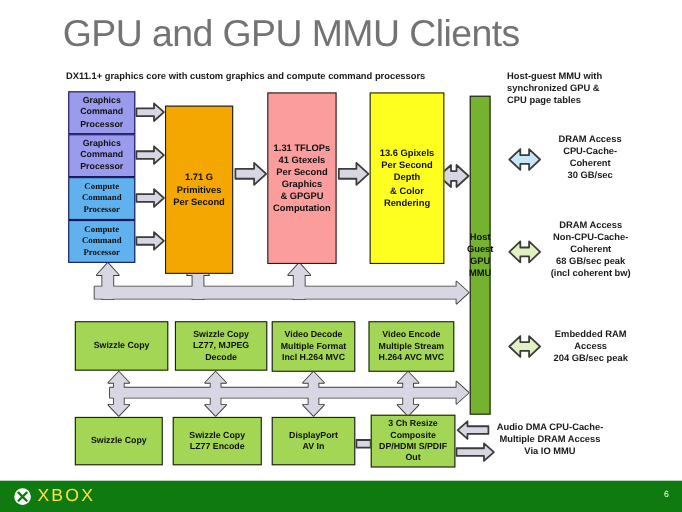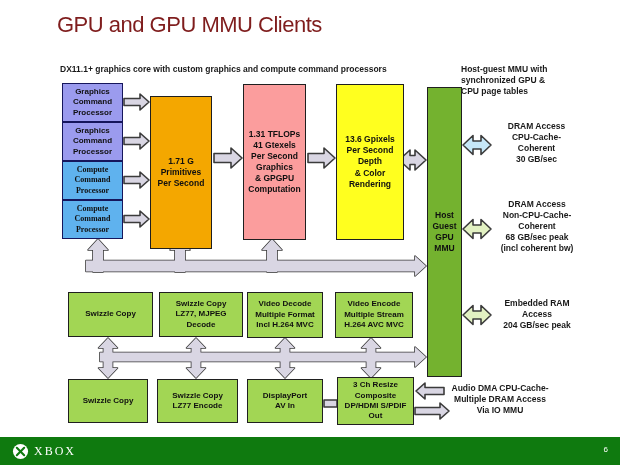--- a/index.html
+++ b/index.html
@@ -2,21 +2,21 @@
 <html style="--graphics-cp: #9b9bee; --compute-cp: #5fb2ee; --primitives: #f4a700; --shader: #fb9d9d; --render: #ffff1f; --mmu-column: #74b22f; --copy-engine: #a2d654; --arrow-fill: #d9d6e3; --arrow-blue: #c6e7f7; --arrow-green: #e2f1c2; --footer-bar: #0f7a0f;"><head>
 <meta charset="utf-8">
 <style>
   html,body{margin:0;padding:0;}
   .slide{
     position:relative;width:620px;height:465px;background:#ffffff;overflow:hidden;
     font-family:"Liberation Sans","DejaVu Sans",sans-serif;color:#111;
   }
   .title{
     position:absolute;left:57px;top:12px;width:520px;
-    font-size:22px;font-weight:200;letter-spacing:-0.5px;color:#7f1d1d;
+    font-size:34px;font-weight:200;letter-spacing:-0.5px;color:#737373;
   }
   .subtitle{
     position:absolute;left:60px;top:64px;width:440px;
     font-size:8.5px;font-weight:bold;color:#1a1a1a;
   }
   .note{
     position:absolute;font-size:8.5px;font-weight:bold;line-height:1.3;
     white-space:pre-line;color:#1a1a1a;z-index:2;
   }
   .note.center{text-align:center;}
@@ -34,21 +34,21 @@
   .c-prim{background:var(--primitives);font-size:8.5px;}
   .c-shader{background:var(--shader);font-size:8.5px;}
   .c-render{background:var(--render);font-size:8.5px;}
   .c-mmu{background:var(--mmu-column);font-size:8.5px;}
   .c-copy{background:var(--copy-engine);}
   .footer{
     position:absolute;left:0;top:437px;width:620px;height:28px;
     background:var(--footer-bar);z-index:3;display:flex;align-items:center;
   }
   .brand{display:flex;align-items:center;gap:5px;margin-left:12px;}
-  .brand-text{color:#ffffff;font-size:12px;letter-spacing:2px;font-weight:normal;font-family:Liberation Serif, serif;}
+  .brand-text{color:#fde047;font-size:16px;letter-spacing:2px;font-weight:normal;}
   .page-num{position:absolute;right:12px;top:8px;color:#ffffff;font-size:8px;}
 </style>
 </head>
 <body>
 
 <div class="slide">
 
   <div class="title">GPU and GPU MMU Clients</div>
   <div class="subtitle">DX11.1+ graphics core with custom graphics and compute command processors</div>
   <div class="note" style="left:461px;top:64px;width:118px;">Host-guest MMU with
@@ -109,21 +109,21 @@
 41 Gtexels
 Per Second
 Graphics
 &amp; GPGPU
 Computation</div>
   <div class="bx c-render" style="left:336px;top:84px;width:68px;height:156px;">13.6 Gpixels
 Per Second
 Depth
 &amp; Color
 Rendering</div>
-  <div class="bx c-mmu" style="left:427px;top:87px;width:35px;height:290px;">Host
+  <div class="bx c-mmu" style="left:427px;top:87px;width:19px;height:290px;">Host
 Guest
 GPU
 MMU</div>
 
   <div class="bx c-copy" style="left:68px;top:292px;width:85px;height:45px;">Swizzle Copy</div>
   <div class="bx c-copy" style="left:159px;top:292px;width:84px;height:45px;">Swizzle Copy
 LZ77, MJPEG
 Decode</div>
   <div class="bx c-copy" style="left:247px;top:292px;width:76px;height:46px;">Video Decode
 Multiple Format

